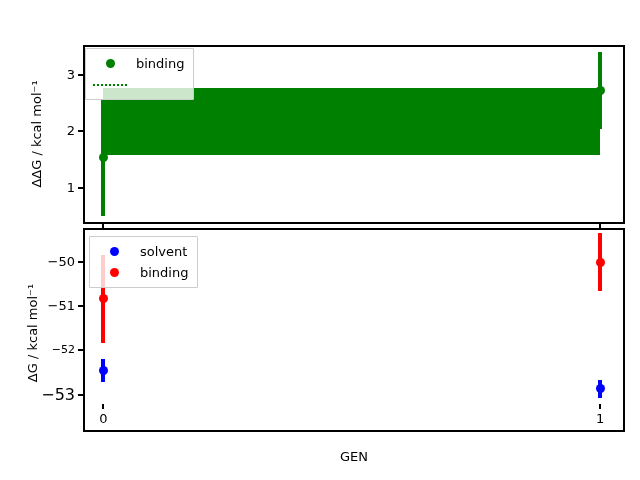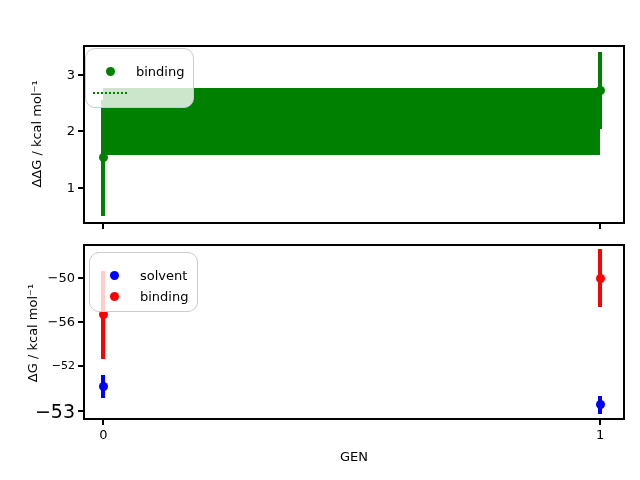--- a/index.html
+++ b/index.html
@@ -6,30 +6,30 @@
   .figure{
     position:relative;width:640px;height:480px;background:#ffffff;
     font-family:"DejaVu Sans","Liberation Sans",sans-serif;color:#000;overflow:hidden;
   }
   .suptitle{
     position:absolute;top:6px;left:0;width:100%;text-align:center;
     font-size:16px;font-weight:bold;letter-spacing:0.5px;
   }
   .axes{position:absolute;background:#fff;}
   .axes-top{left:83px;top:45px;width:542px;height:179px;}
-  .axes-bottom{left:83px;top:244px;width:542px;height:176px;}
+  .axes-bottom{left:83px;top:228px;width:542px;height:204px;}
   .frame{position:absolute;inset:0;border:2px solid #000;z-index:3;pointer-events:none;}
   .ylabel{
     position:absolute;white-space:nowrap;font-size:13px;
     transform:translate(-50%,-50%) rotate(-90deg);
   }
   .xlabel{position:absolute;white-space:nowrap;font-size:13px;transform:translate(-50%,-50%);}
   .legend{
     position:absolute;z-index:5;background:rgba(255,255,255,0.8);
-    border:1px solid #cccccc;border-radius:10px;padding:12px 9px 4px 7px;
+    border:1px solid #cccccc;border-radius:1px;padding:4px 9px 4px 7px;
   }
   .legend-row{display:flex;align-items:center;height:21px;}
   .swatch{width:34px;display:flex;align-items:center;justify-content:center;margin-right:9px;flex:0 0 34px;}
   .dot{width:9px;height:9px;border-radius:50%;background:#000;}
   .dline{width:34px;height:0;border-top:2px dotted #008000;}
   .legend-label{font-size:13px;white-space:nowrap;}
   .legend-top-box{left:2px;top:3px;}
   .legend-bottom-box{left:6px;top:8px;}
 </style>
 </head>
@@ -89,25 +89,25 @@
       <div style="position: absolute; z-index: 2; left: 15.8685px; top: 138.251px; width: 9px; height: 9px; background: rgb(0, 0, 255); border-radius: 50%;"></div>
       <div style="position: absolute; z-index: 2; left: 515.16px; top: 151.617px; width: 4px; height: 18.6196px; background: rgb(0, 0, 255);"></div>
       <div style="position: absolute; z-index: 2; left: 512.66px; top: 156.427px; width: 9px; height: 9px; background: rgb(0, 0, 255); border-radius: 50%;"></div>
       <div style="position: absolute; z-index: 2; left: 18.3685px; top: 26.5995px; width: 4px; height: 88.665px; background: rgb(255, 0, 0);"></div>
       <div style="position: absolute; z-index: 2; left: 15.8685px; top: 66.432px; width: 9px; height: 9px; background: rgb(255, 0, 0); border-radius: 50%;"></div>
       <div style="position: absolute; z-index: 2; left: 515.16px; top: 5.3199px; width: 4px; height: 57.6322px; background: rgb(255, 0, 0);"></div>
       <div style="position: absolute; z-index: 2; left: 512.66px; top: 29.636px; width: 9px; height: 9px; background: rgb(255, 0, 0); border-radius: 50%;"></div>
       <div style="position: absolute; z-index: 3; left: -5px; top: 32.6927px; width: 5px; height: 2px; background: rgb(0, 0, 0);"></div>
       <div style="position: absolute; z-index: 3; left: -60px; top: 24.6927px; width: 52px; height: 18px; text-align: right; font-size: 13px; line-height: 18px;">−50</div>
       <div style="position: absolute; z-index: 3; left: -5px; top: 77.0252px; width: 5px; height: 2px; background: rgb(0, 0, 0);"></div>
-      <div style="position: absolute; z-index: 3; left: -60px; top: 69.0252px; width: 52px; height: 18px; text-align: right; font-size: 13px; line-height: 18px;">−56</div>
+      <div style="position: absolute; z-index: 3; left: -60px; top: 69.0252px; width: 52px; height: 18px; text-align: right; font-size: 13px; line-height: 18px;">−51</div>
       <div style="position: absolute; z-index: 3; left: -5px; top: 121.358px; width: 5px; height: 2px; background: rgb(0, 0, 0);"></div>
       <div style="position: absolute; z-index: 3; left: -60px; top: 113.358px; width: 52px; height: 18px; text-align: right; font-size: 11px; line-height: 18px;">−52</div>
       <div style="position: absolute; z-index: 3; left: -5px; top: 165.69px; width: 5px; height: 2px; background: rgb(0, 0, 0);"></div>
-      <div style="position: absolute; z-index: 3; left: -60px; top: 157.69px; width: 52px; height: 18px; text-align: right; font-size: 19px; line-height: 18px;">−53</div>
+      <div style="position: absolute; z-index: 3; left: -60px; top: 157.69px; width: 52px; height: 18px; text-align: right; font-size: 16px; line-height: 18px;">−53</div>
       <div style="position: absolute; z-index: 3; left: 19.3685px; top: 176px; width: 2px; height: 5px; background: rgb(0, 0, 0);"></div>
       <div style="position: absolute; z-index: 3; left: 0.368469px; top: 183px; width: 40px; text-align: center; font-size: 13px;">0</div>
       <div style="position: absolute; z-index: 3; left: 516.16px; top: 176px; width: 2px; height: 5px; background: rgb(0, 0, 0);"></div>
       <div style="position: absolute; z-index: 3; left: 497.16px; top: 183px; width: 40px; text-align: center; font-size: 13px;">1</div>
     </div>
 
   <div class="ylabel" style="left:36px;top:134px;">ΔΔG / kcal mol⁻¹</div>
   <div class="ylabel" style="left:32px;top:333px;">ΔG / kcal mol⁻¹</div>
   <div class="xlabel" style="left:354px;top:456px;text-align:center;">GEN</div>
 

